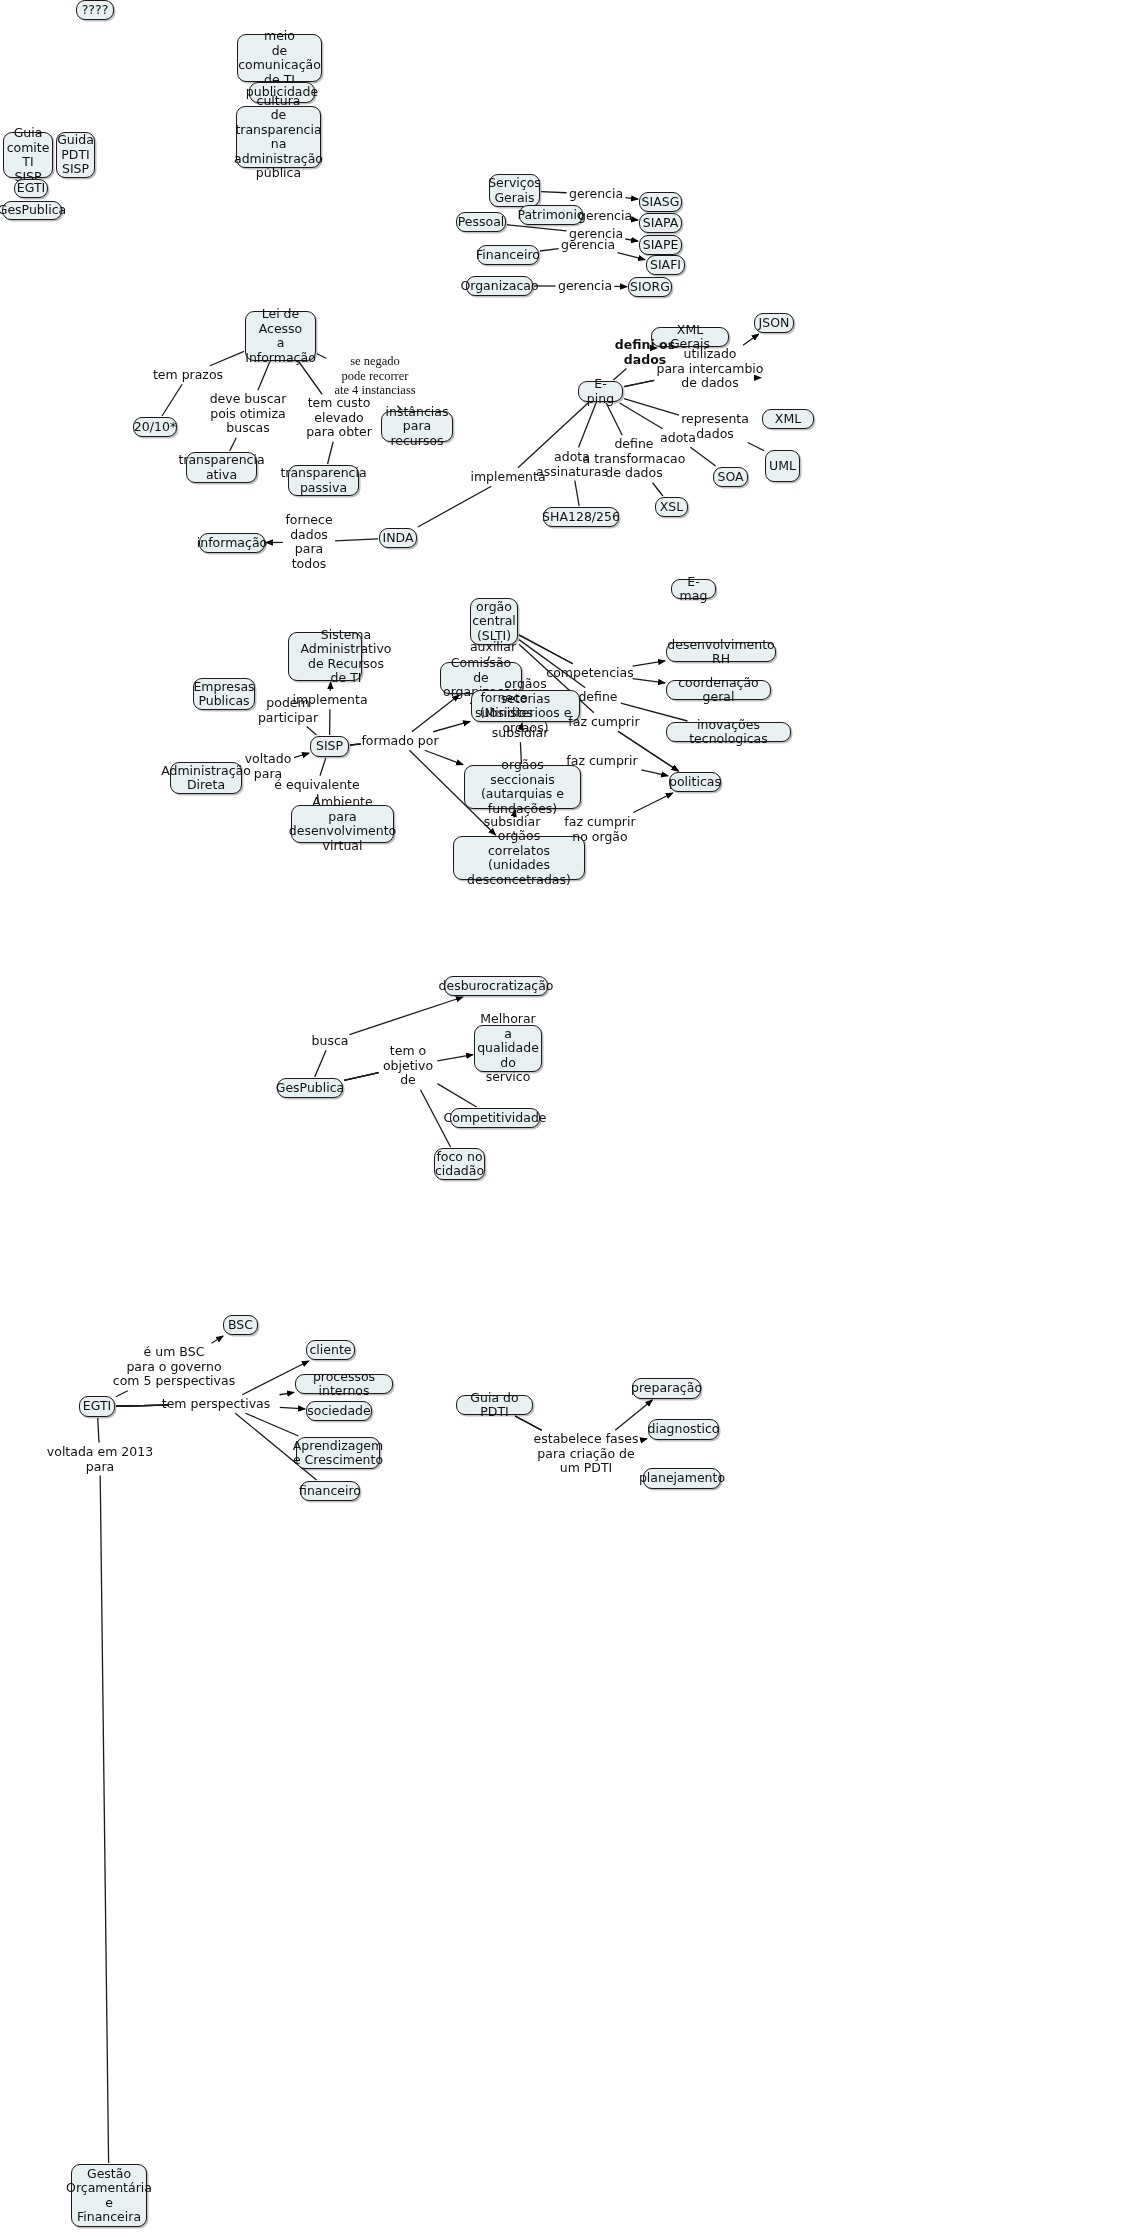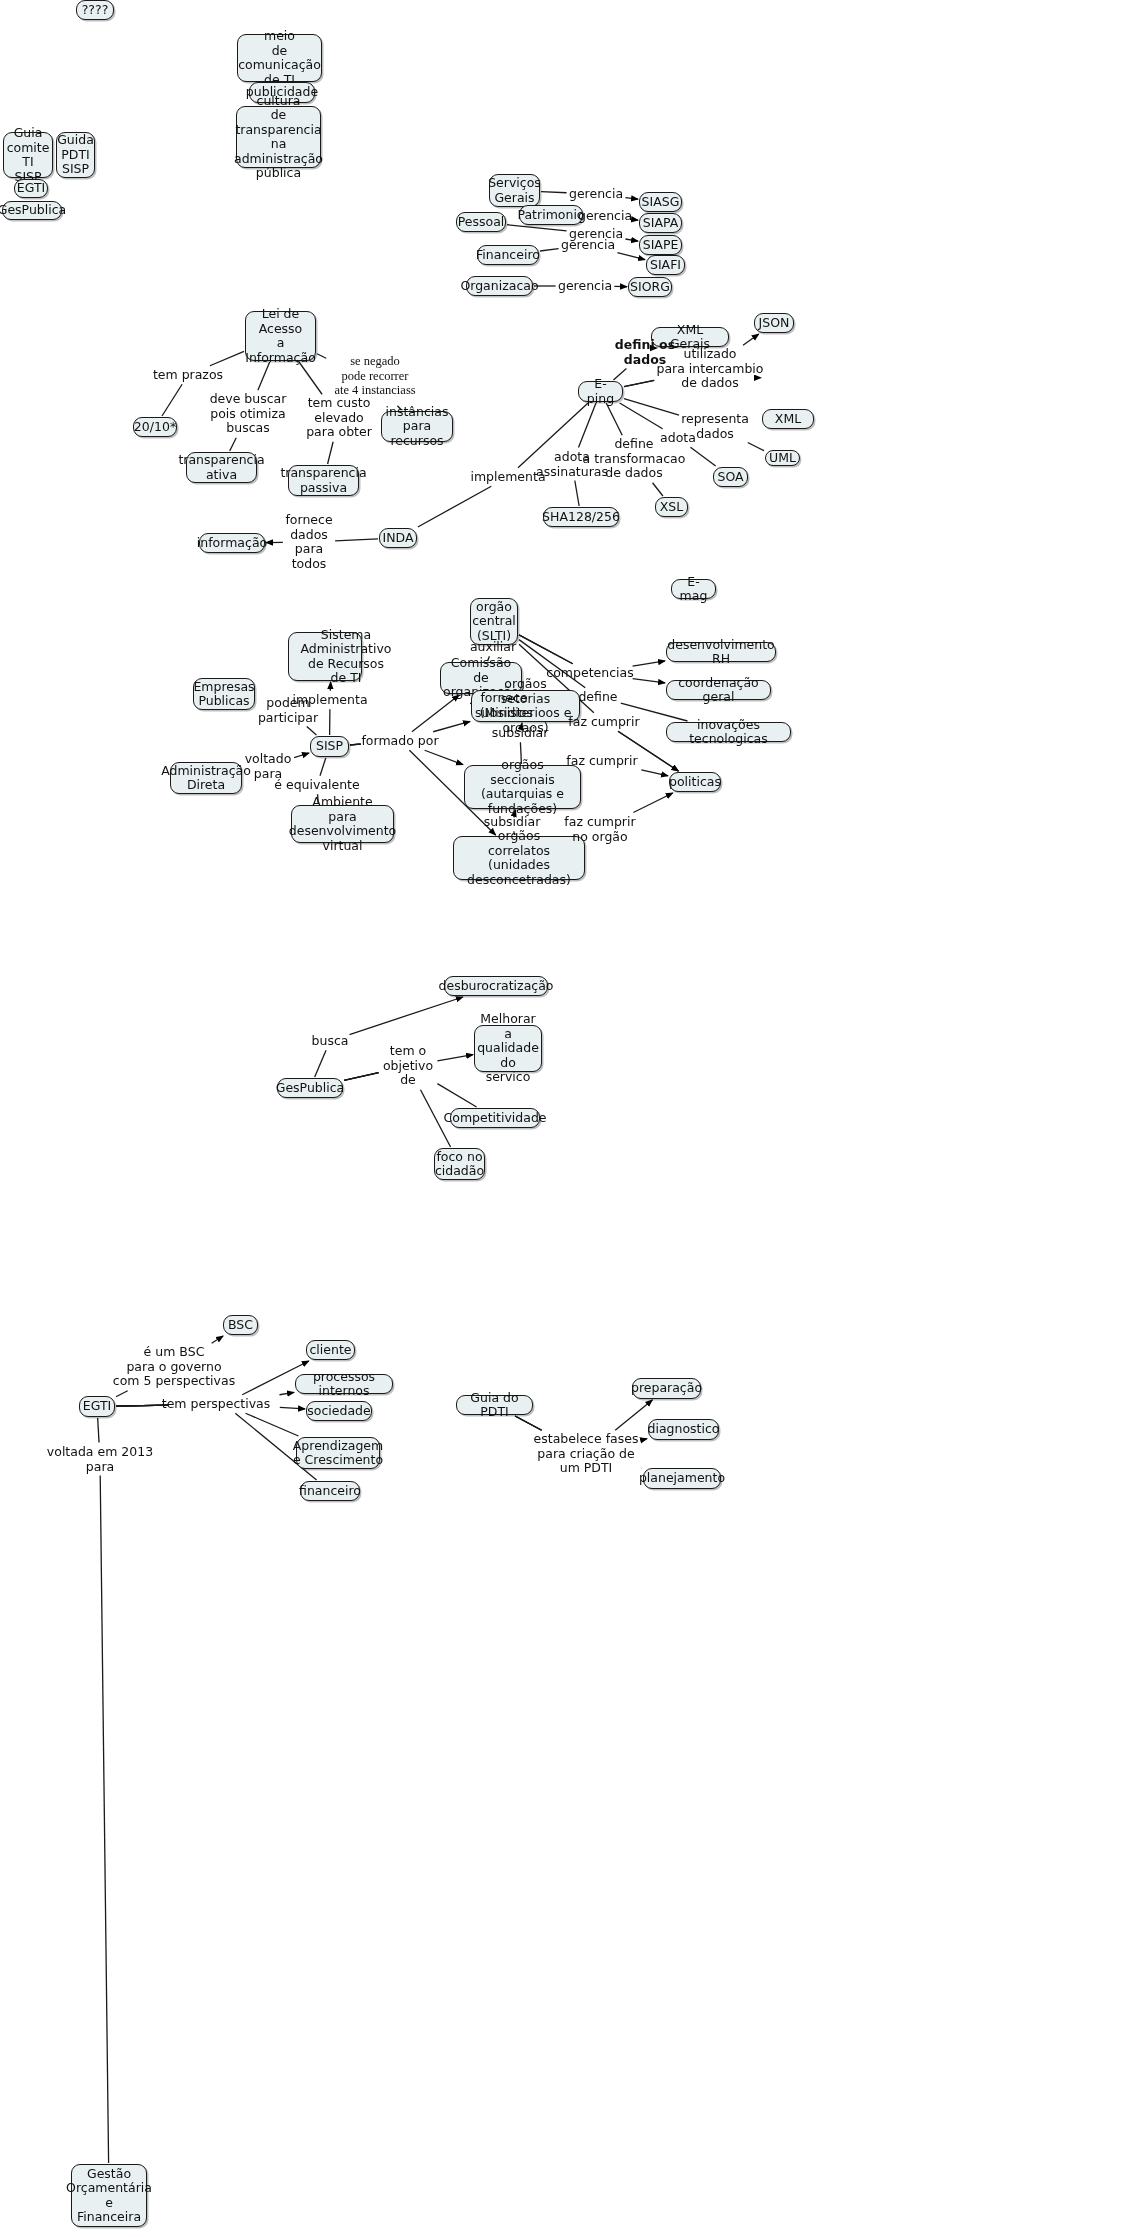--- a/index.html
+++ b/index.html
@@ -207,21 +207,21 @@
       <div class="node" style="left: 288px; top: 465px; width: 71px; height: 31px;">transparencia
 passiva</div>
       <div class="node" style="left: 381px; top: 411px; width: 72px; height: 31px;">instâncias
 para recursos</div>
       <div class="node" style="left: 379px; top: 528px; width: 38px; height: 20px;">INDA</div>
       <div class="node" style="left: 199px; top: 533px; width: 66px; height: 20px;">informação</div>
       <div class="node" style="left: 578px; top: 381px; width: 45px; height: 21px;">E-ping</div>
       <div class="node" style="left: 651px; top: 327px; width: 78px; height: 20px;">XML Gerais</div>
       <div class="node" style="left: 754px; top: 313px; width: 40px; height: 20px;">JSON</div>
       <div class="node" style="left: 762px; top: 371px; width: 52px; height: 20px; margin-top: 38px;">XML</div>
-      <div class="node" style="left: 765px; top: 450px; width: 35px; height: 16px;">UML</div>
+      <div class="node" style="left: 765px; top: 450px; width: 35px; height: 32px;">UML</div>
       <div class="node" style="left: 713px; top: 467px; width: 35px; height: 20px;">SOA</div>
       <div class="node" style="left: 655px; top: 497px; width: 33px; height: 20px;">XSL</div>
       <div class="node" style="left: 543px; top: 507px; width: 76px; height: 20px;">SHA128/256</div>
       <div class="node" style="left: 671px; top: 579px; width: 45px; height: 20px;">E-mag</div>
       <div class="node" style="left: 470px; top: 598px; width: 48px; height: 47px;">orgão
 central
 (SLTI)</div>
       <div class="node" style="left: 440px; top: 662px; width: 82px; height: 32px;">Comissão
 de organização</div>
       <div class="node" style="left: 288px; top: 632px; width: 74px; height: 49px; padding-left: 48px;">Sistema

